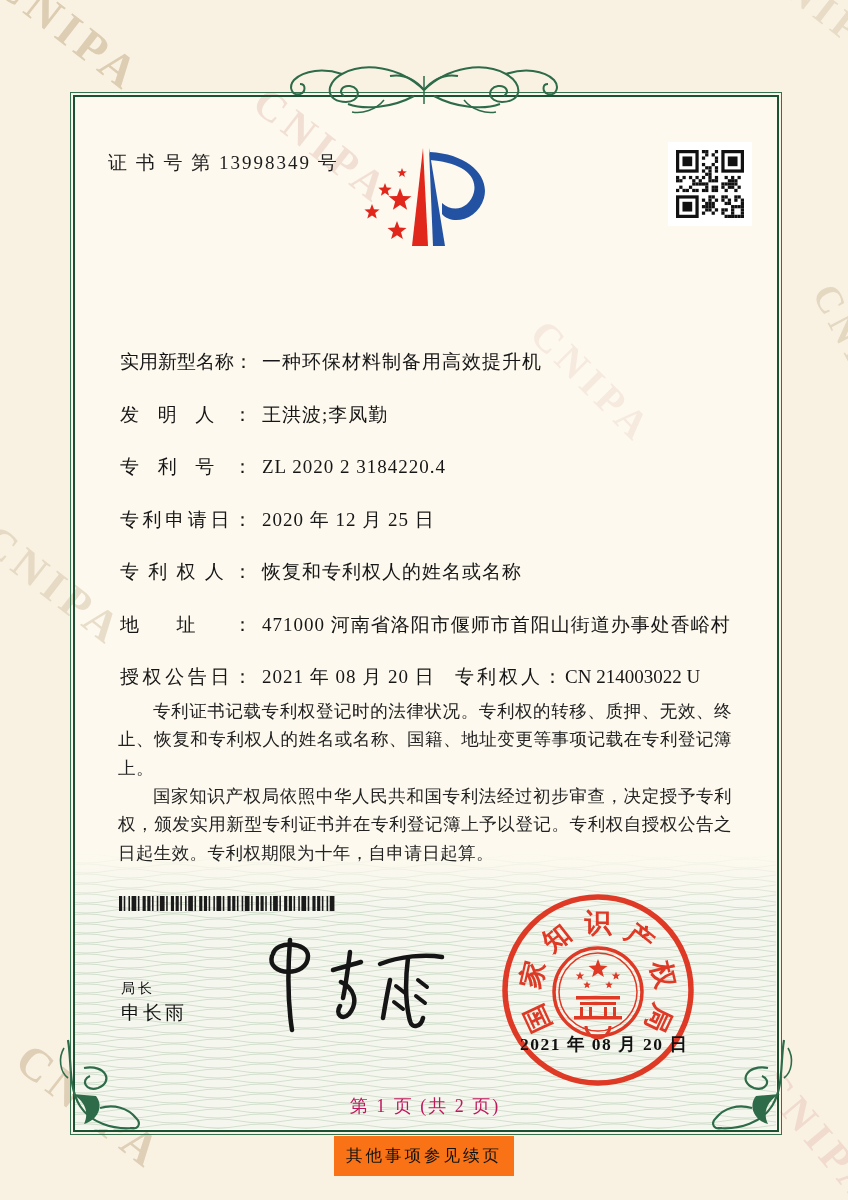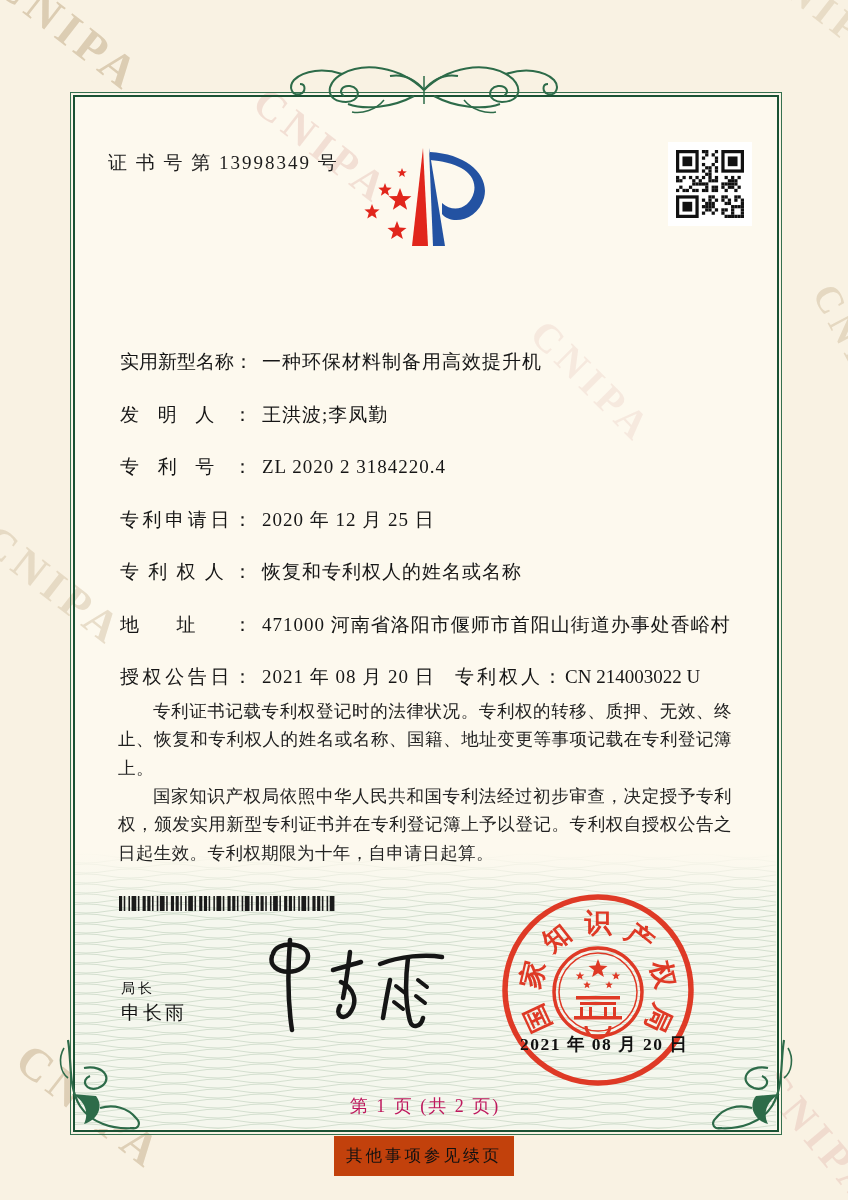--- a/index.html
+++ b/index.html
@@ -37,21 +37,21 @@
   .glabel{letter-spacing:3px;}
   .body-text{position:absolute;left:118px;top:697px;width:614px;font-size:17.5px;line-height:1.62;color:#222;letter-spacing:.4px;text-align:justify;}
   .body-text p{margin:0;text-indent:2em;}
   .barcode{position:absolute;left:119px;top:896px;}
   .director-title{position:absolute;left:121px;top:964px;font-size:14px;color:#111;letter-spacing:3px;font-family:"Liberation Sans","DejaVu Sans",sans-serif;margin-top:16px;}
   .director-name{position:absolute;left:121px;top:1000px;font-size:19px;color:#111;letter-spacing:3px;font-family:"Liberation Sans","DejaVu Sans",sans-serif;}
   .signature{position:absolute;left:230px;top:926px;}
   .seal{position:absolute;left:492px;top:884px;}
   .seal-date{position:absolute;left:520px;top:1032px;font-size:17.5px;font-weight:600;color:#111;letter-spacing:1.5px;white-space:nowrap;}
   .page-info{position:absolute;left:70px;top:1094px;width:710px;text-align:center;font-size:18px;color:#be185d;letter-spacing:2px;}
-  .note-box{position:absolute;left:50%;transform:translateX(-50%);top:1136px;background:#c2410c;padding:9px 12px;font-size:16.5px;color:#111;letter-spacing:3px;white-space:nowrap;z-index:6;text-align:right;}
+  .note-box{position:absolute;left:50%;transform:translateX(-50%);top:1136px;background:#f97316;padding:9px 12px;font-size:16.5px;color:#111;letter-spacing:3px;white-space:nowrap;z-index:6;text-align:right;}
 </style>
 </head>
 <body>
 
 <div class="page">
 
   <div class="wm wm1">CNIPA</div>
   <div class="wm wm2">CNIPA</div>
   <div class="wm wm3">CNIPA</div>
   <div class="wm wm4">CNIPA</div>

